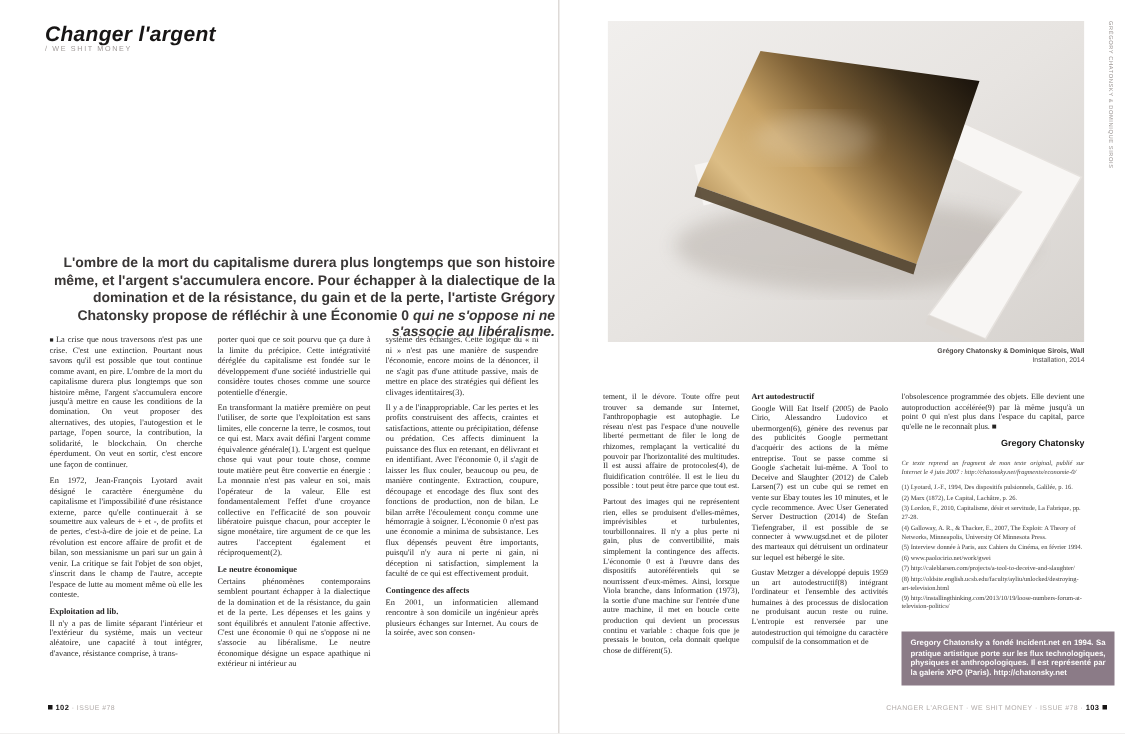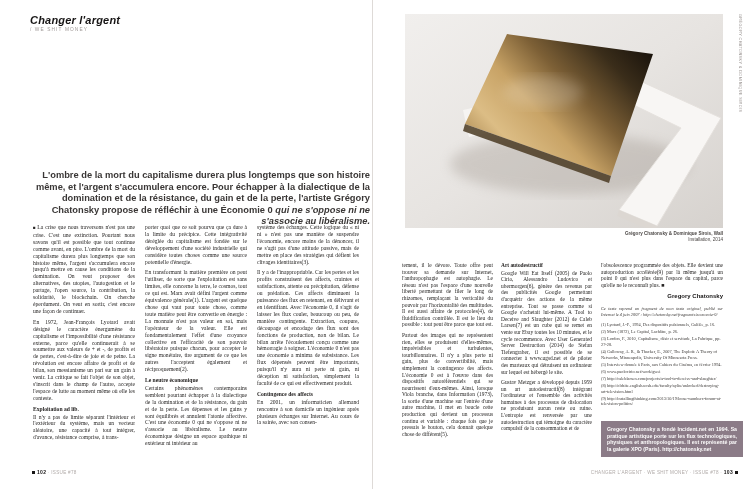--- a/index.html
+++ b/index.html
@@ -2,21 +2,21 @@
 <html><head>
 <meta charset="utf-8">
 <style>
   html,body{margin:0;padding:0;background:#ffffff;}
   #spread{position:relative;width:750px;height:489px;background:#fff;overflow:hidden;
           border-right:1px solid #e2e0de;border-bottom:1px solid #e2e0de;
           font-family:"Liberation Serif", serif;color:#1e1c1b;}
   .abs{position:absolute;}
   
   .kicker{font-family:"Liberation Sans",sans-serif;font-weight:bold;font-style:italic;
-          font-size:11px;letter-spacing:.2px;color:#171515;}
+          font-size:14px;letter-spacing:.2px;color:#171515;}
   .kicker-sub{font-family:"Liberation Sans",sans-serif;font-size:4.8px;letter-spacing:1.1px;
           color:#a09a98;margin-top:1px;}
   
   .headline-svg text{font-family:"Liberation Sans","DejaVu Sans",sans-serif;}
   
   .intro{font-family:"Liberation Sans",sans-serif;font-weight:bold;font-size:9.3px;
          line-height:11.6px;color:#3a3736;width:340px;text-align:left;}
   .intro .it{font-style:italic;}
   
   .col{position:absolute;top:0;height:100%;overflow:hidden;text-align:justify;

